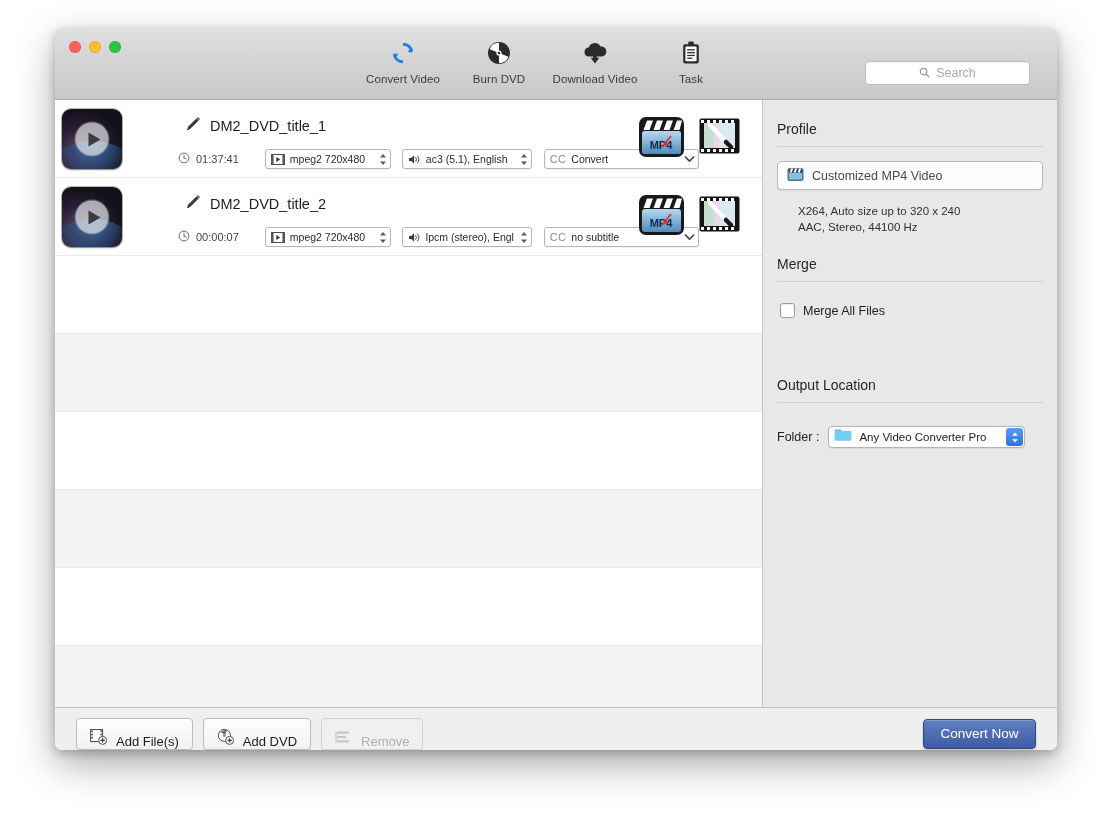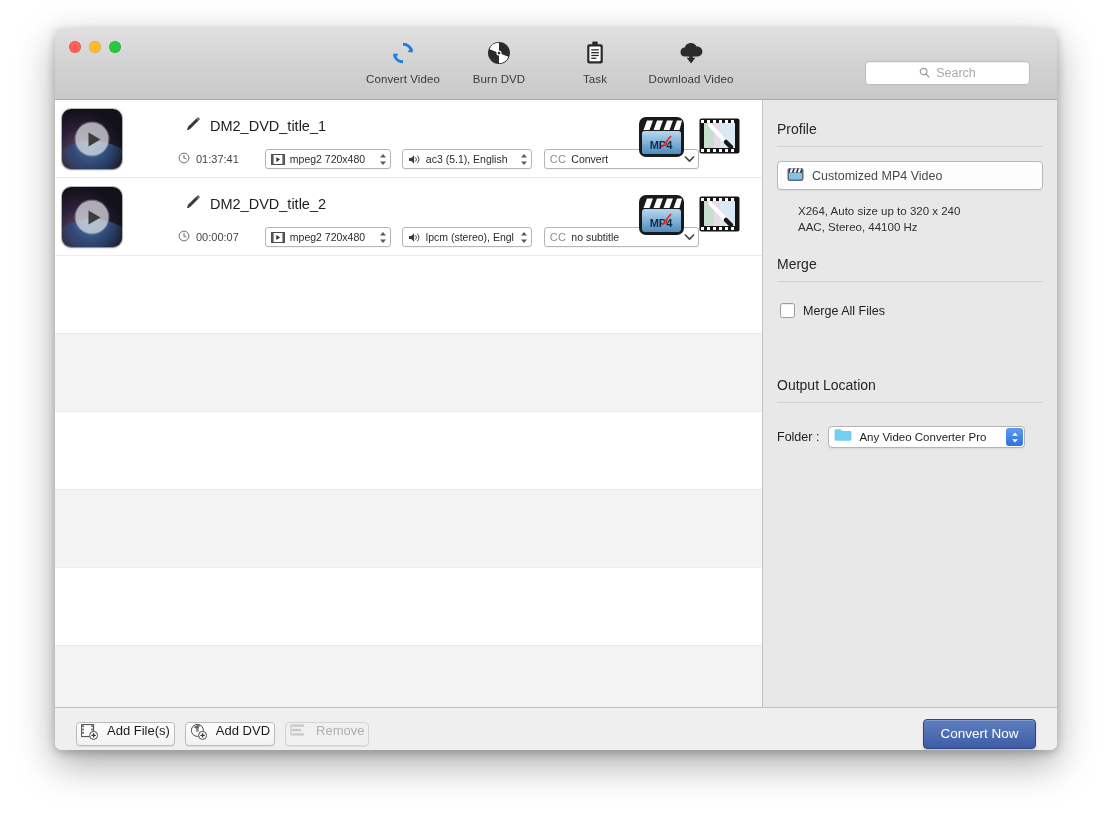--- a/index.html
+++ b/index.html
@@ -128,23 +128,23 @@
     background:linear-gradient(180deg,#5b9cf0 0%, #2f72de 100%);
     display:flex;align-items:center;justify-content:center;
   }
 
   
   .bottombar{
     height:51px;background:#efefef;border-top:1px solid #bfbfbf;
     display:flex;align-items:center;position:relative;
   }
   .btn{
-    height:24px;border:1px solid #bcbcbc;border-radius:4px;
+    height:32px;border:1px solid #bcbcbc;border-radius:4px;
     background:linear-gradient(180deg,#fefefe 0%, #f2f2f2 100%);
-    display:flex;align-items:flex-start;gap:9px;padding:0 4px;box-sizing:border-box;
+    display:flex;align-items:flex-end;gap:9px;padding:0 13px;box-sizing:border-box;
     box-shadow:0 1px 1px rgba(0,0,0,.07);
   }
   .btn .blbl{font-size:13px;color:#1c1c1c;}
   .btn.disabled{background:#f0f0f0;border-color:#d4d4d4;}
   .btn.disabled .blbl{color:#b0b0b0;}
   .convertbtn{
     position:absolute;right:21px;height:28px;width:111px;border-radius:4px;
     background:linear-gradient(180deg,#5e7fc0 0%, #3e5ca4 100%);
     border:1px solid #2e4784;
     display:flex;align-items:center;justify-content:center;
@@ -182,46 +182,46 @@
         <span class="tbicon">
           <svg width="26" height="26" viewBox="0 0 26 26">
             <circle cx="13" cy="13" r="11" fill="#2b2b2b"></circle>
             <path d="M13 13 L3.6 9.2 A10.2 10.2 0 0 1 13 2.8 Z" fill="#fff"></path>
             <path d="M13 13 L22.4 16.8 A10.2 10.2 0 0 1 13 23.2 Z" fill="#fff"></path>
             <circle cx="13" cy="13" r="2.6" fill="#fff"></circle>
             <circle cx="13" cy="13" r="1.3" fill="#2b2b2b"></circle>
           </svg>
         </span>
         <span class="tblabel">Burn DVD</span>
+      </div>
+
+      <div class="tbitem">
+        <span class="tbicon">
+          <svg width="28" height="26" viewBox="0 0 28 26">
+            <path d="M7.2 16.5 A4.6 4.6 0 0 1 7.8 7.4 A6.4 6.4 0 0 1 19.6 6.6 A4.9 4.9 0 0 1 21.2 16.5 Z" fill="#2b2b2b"></path>
+            <rect x="12.2" y="12.5" width="3.6" height="6.2" fill="#2b2b2b"></rect>
+            <path d="M9.6 17.8 L18.4 17.8 L14 23.6 Z" fill="#2b2b2b"></path>
+          </svg>
+        </span>
+        <span class="tblabel">Download Video</span>
       </div>
 
       <div class="tbitem">
         <span class="tbicon">
           <svg width="24" height="26" viewBox="0 0 24 26">
             <rect x="4.2" y="4.2" width="15.6" height="19.4" rx="2" fill="#2b2b2b"></rect>
             <rect x="6.4" y="6.6" width="11.2" height="14.6" rx="1" fill="#fff"></rect>
             <rect x="9.2" y="1.6" width="5.6" height="4" rx="1.3" fill="#2b2b2b"></rect>
             <rect x="8.2" y="9.2" width="7.6" height="1.3" fill="#2b2b2b"></rect>
             <rect x="8.2" y="12.0" width="7.6" height="1.3" fill="#2b2b2b"></rect>
             <rect x="8.2" y="14.8" width="7.6" height="1.3" fill="#2b2b2b"></rect>
             <rect x="8.2" y="17.6" width="5.2" height="1.3" fill="#2b2b2b"></rect>
           </svg>
         </span>
         <span class="tblabel">Task</span>
-      </div>
-
-      <div class="tbitem">
-        <span class="tbicon">
-          <svg width="28" height="26" viewBox="0 0 28 26">
-            <path d="M7.2 16.5 A4.6 4.6 0 0 1 7.8 7.4 A6.4 6.4 0 0 1 19.6 6.6 A4.9 4.9 0 0 1 21.2 16.5 Z" fill="#2b2b2b"></path>
-            <rect x="12.2" y="12.5" width="3.6" height="6.2" fill="#2b2b2b"></rect>
-            <path d="M9.6 17.8 L18.4 17.8 L14 23.6 Z" fill="#2b2b2b"></path>
-          </svg>
-        </span>
-        <span class="tblabel">Download Video</span>
       </div>
 
     </div>
 
     <div class="searchbox">
       <span>
         <svg width="11" height="11" viewBox="0 0 12 12">
           <circle cx="5" cy="5" r="3.6" fill="none" stroke="#9a9a9a" stroke-width="1.3"></circle>
           <line x1="7.7" y1="7.7" x2="10.8" y2="10.8" stroke="#9a9a9a" stroke-width="1.4" stroke-linecap="round"></line>
         </svg>

